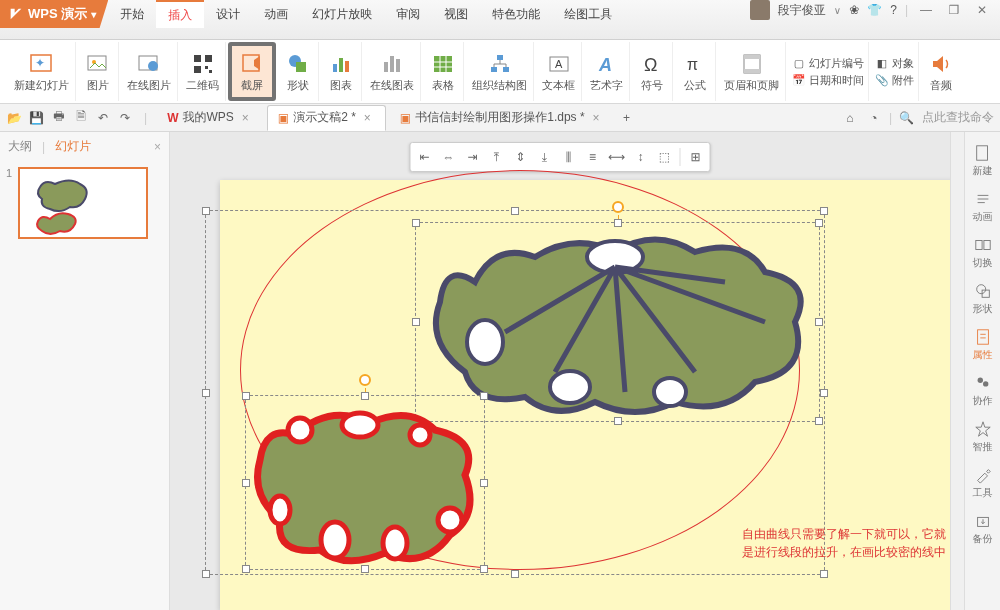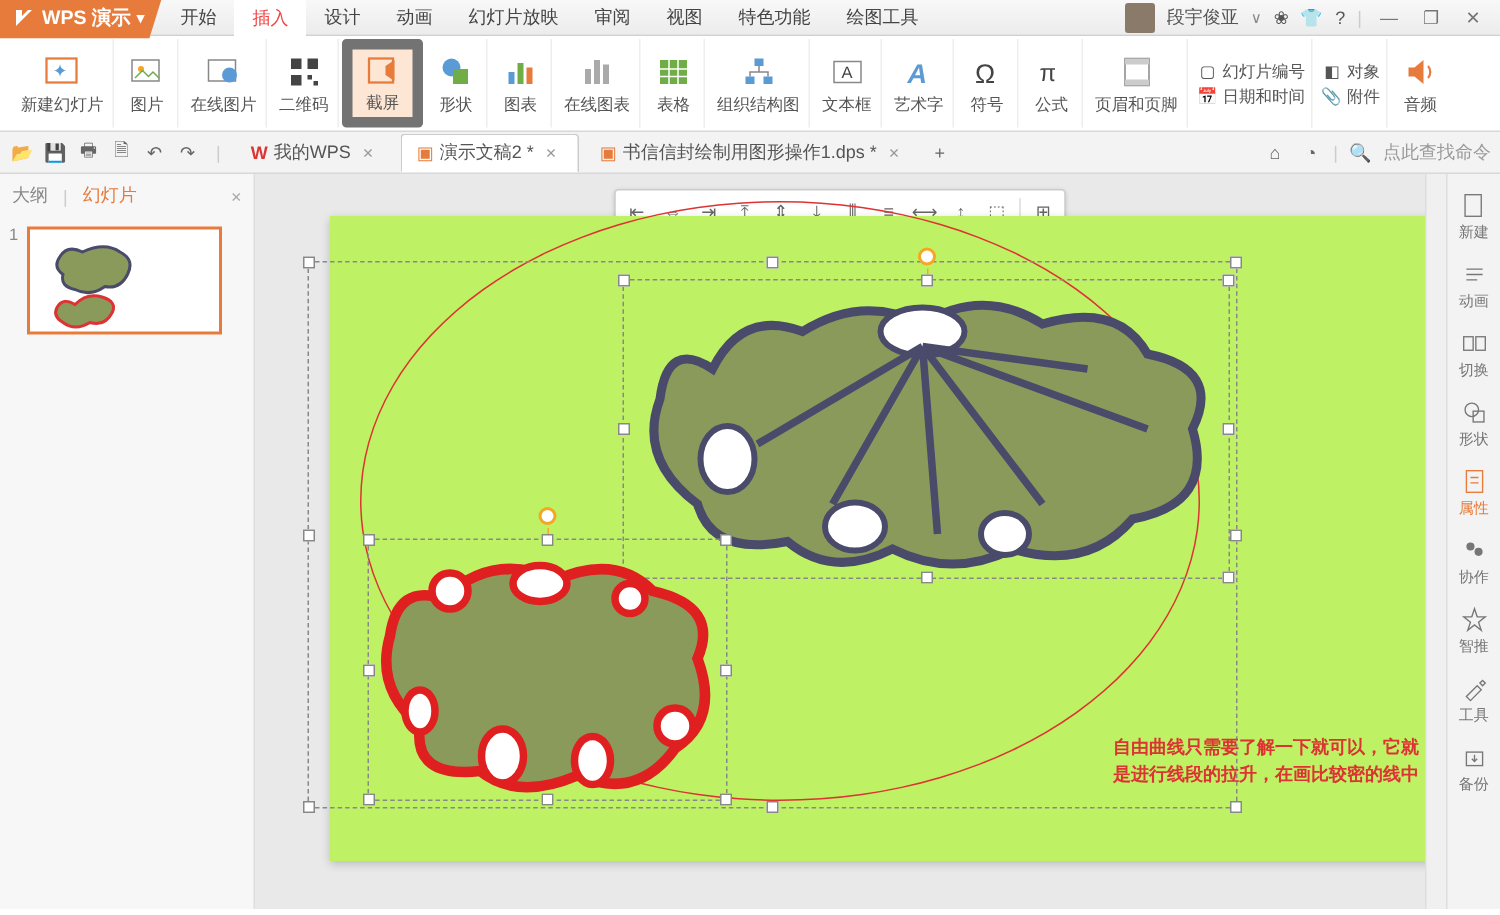--- a/index.html
+++ b/index.html
@@ -1,19 +1,19 @@
 <!DOCTYPE html>
 <html><head>
 <meta charset="utf-8">
 <style>
 * { margin: 0; padding: 0; box-sizing: border-box; font-family: "Microsoft YaHei", sans-serif; }
 body { width: 1000px; height: 610px; background: #fff; overflow: hidden; font-size: 12px; }
 
 
-.titlebar { height: 24px; background: linear-gradient(#f8f8f8,#ececec); display: flex; align-items: center; border-bottom: 1px solid #d0d0d0; }
+.titlebar { height: 40px; background: linear-gradient(#f8f8f8,#ececec); display: flex; align-items: flex-start; border-bottom: 1px solid #d0d0d0; }
 .app-badge { background: #e77b3c; color: #fff; height: 28px; display: flex; align-items: center; padding: 0 12px 0 8px; font-size: 13px; font-weight: bold; gap: 4px; clip-path: polygon(0 0, 100% 0, 92% 100%, 0 100%); }
 .app-badge svg { width: 16px; height: 16px; }
 .menu-tabs { display: flex; height: 28px; }
 .menu-tab { padding: 0 12px; display: flex; align-items: center; color: #444; cursor: pointer; }
 .menu-tab.active { background: #fff; color: #ef4444; border-top: 2px solid #e77b3c; }
 .title-right { margin-left: auto; display: flex; align-items: center; gap: 8px; padding-right: 8px; color: #555; }
 .avatar { width: 20px; height: 20px; background: #8a7a6a; border-radius: 2px; }
 .win-btn { width: 20px; text-align: center; cursor: pointer; color: #777; }
 
 
@@ -45,21 +45,21 @@
 .thumb-list { padding: 6px; }
 .thumb-item { display: flex; gap: 6px; }
 .thumb-num { font-size: 11px; color: #888; }
 .thumb { width: 130px; height: 72px; background: #fff; border: 2px solid #e77b3c; position: relative; }
 
 .canvas-area { flex: 1; background: #e9e9e9; position: relative; overflow: hidden; }
 .float-toolbar { position: absolute; top: 10px; left: 50%; transform: translateX(-50%); background: #fff; border: 1px solid #ccc; border-radius: 3px; display: flex; padding: 3px; gap: 2px; box-shadow: 0 1px 3px rgba(0,0,0,.15); }
 .ft-btn { width: 22px; height: 22px; display: flex; align-items: center; justify-content: center; cursor: pointer; color: #666; border-radius: 2px; }
 .ft-sep { width: 1px; background: #ddd; margin: 2px 2px; }
 
-.slide { position: absolute; top: 28px; left: 50px; width: 740px; height: 430px; background: #bef264; box-shadow: 0 2px 6px rgba(0,0,0,.2); font-weight: bold; }
+.slide { position: absolute; top: 48px; left: 50px; width: 740px; height: 430px; background: #fef9c3; box-shadow: 0 2px 6px rgba(0,0,0,.2); }
 .sel-box { position: absolute; border: 1px dashed #888; }
 .handle { position: absolute; width: 8px; height: 8px; background: #fff; border: 1px solid #888; }
 .rot-handle { position: absolute; width: 12px; height: 12px; border: 2px solid #f5a623; border-radius: 50%; background: #fff; left: 50%; transform: translateX(-50%); top: -22px; }
 .rot-handle::after { content:''; position:absolute; width:1px; height:10px; background:#f5a623; left:50%; top:12px; }
 
 .annotation { position: absolute; font-size: 12px; color: #d33; line-height: 1.5; }
 .red-ellipse { position: absolute; border: 1px solid #d33; border-radius: 50%; }
 
 .right-panel { width: 36px; background: #f3f3f3; border-left: 1px solid #ddd; display: flex; flex-direction: column; align-items: center; padding-top: 8px; gap: 4px; }
 .rp-item { width: 32px; display: flex; flex-direction: column; align-items: center; padding: 4px 0; cursor: pointer; color: #777; font-size: 10px; gap: 2px; }
@@ -141,21 +141,21 @@
         <svg width="22" height="22">
           <rect x="2" y="2" width="7" height="7" fill="#444"></rect>
           <rect x="13" y="2" width="7" height="7" fill="#444"></rect>
           <rect x="2" y="13" width="7" height="7" fill="#444"></rect>
           <rect x="13" y="13" width="3" height="3" fill="#444"></rect>
           <rect x="17" y="17" width="3" height="3" fill="#444"></rect>
         </svg>
       </div>
     <div class="rlabel">二维码</div>
   </div>
-  <div class="rgroup" style="background:#fde6d4;border:7px solid #737373;border-radius:3px">
+  <div class="rgroup" style="background:#fde6d4;border:4px solid #737373;border-radius:3px">
     <div class="ricon">
         <svg width="24" height="24">
           <rect x="3" y="3" width="16" height="16" fill="none" stroke="#e77b3c" stroke-width="1.5"></rect>
           <path d="M14 8l6-4v14l-6-4" fill="#e77b3c"></path>
         </svg>
       </div>
     <div class="rlabel">截屏</div>
   </div>
   <div class="rgroup">
     <div class="ricon">

